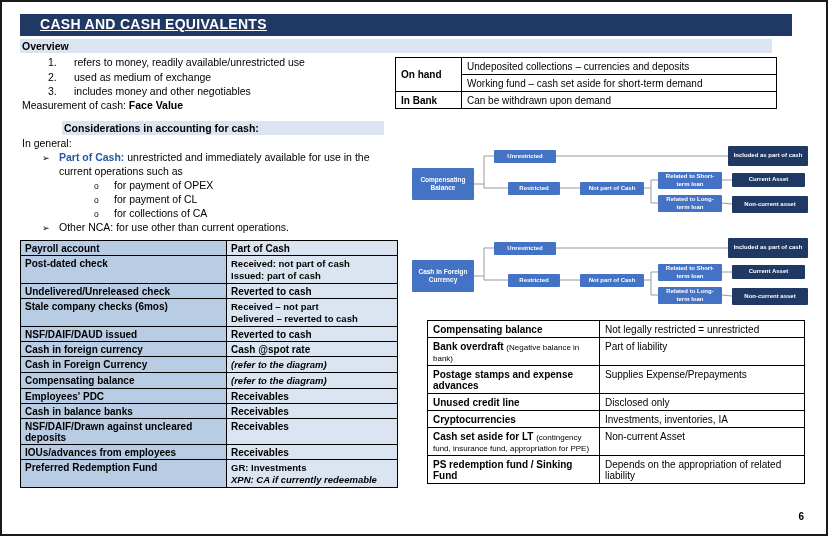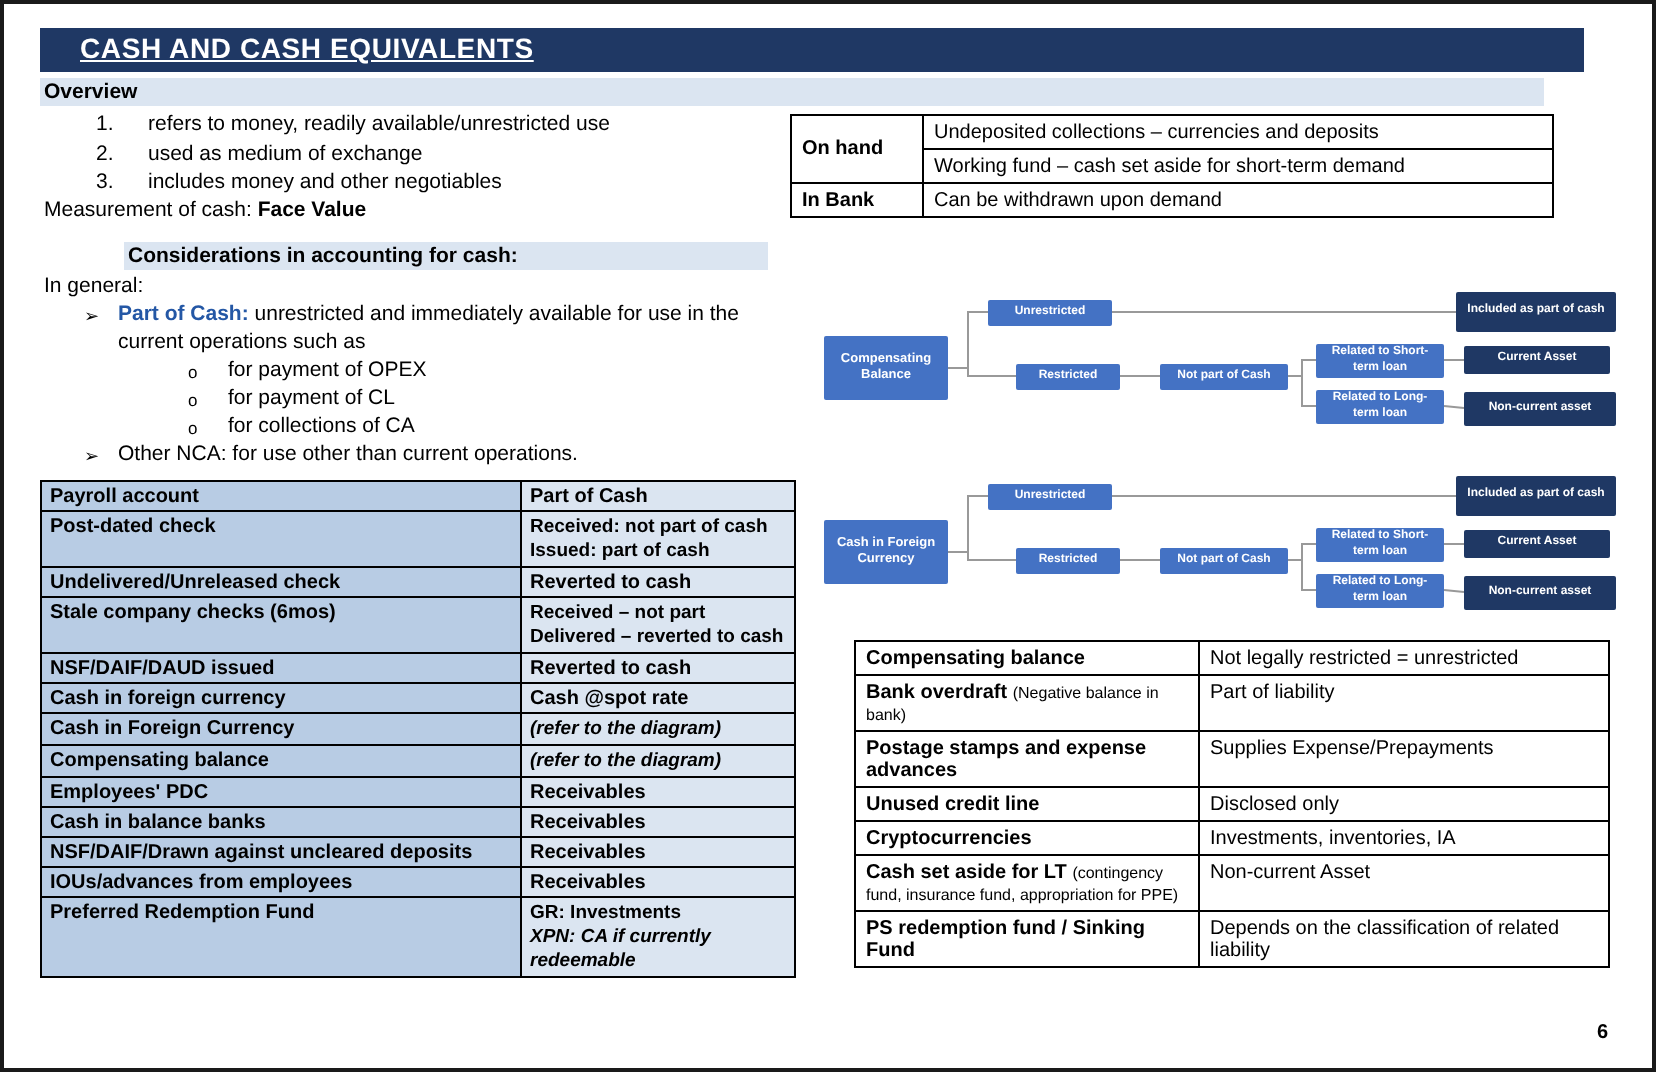--- a/index.html
+++ b/index.html
@@ -43,21 +43,21 @@
   .bullet { display: flex; line-height: 13.5px; margin-bottom: 1px; }
   .bullet .marker { width: 17px; flex: 0 0 17px; font-size: 9px; padding-top: 1px; }
   .lead { color: #2457a5; font-weight: bold; }
   .sub-list { margin-left: 52px; }
   .sub-item { display: flex; line-height: 13px; }
   .sub-item .marker { width: 20px; flex: 0 0 20px; font-size: 8.5px; padding-top: 1px; }
 
   
   .left-table-wrap { position: absolute; left: 18px; top: 238px; width: 378px; }
   .cls td { border: 1px solid #000; font-size: 10px; padding: 1.5px 4px; vertical-align: top; font-weight: bold; }
-  .cls .lt-item { width: 240px; background: #b8cce4; font-weight: bold; }
+  .cls .lt-item { width: 206px; background: #b8cce4; font-weight: bold; }
   .cls .lt-val { background: #dbe5f1; }
   .cls .sm { font-size: 9.5px; line-height: 12px; }
   .cls .italic { font-style: italic; }
 
   
   .right-table-wrap { position: absolute; left: 425px; top: 318px; width: 378px; }
   .rt td { border: 1px solid #000; font-size: 10px; padding: 2.5px 5px; vertical-align: top; background: #fff; }
   .rt .rt-item { width: 172px; font-weight: bold; }
   .rt .note { font-weight: normal; font-size: 8px; }
   .rt .rt-val { font-weight: normal; }
@@ -313,21 +313,21 @@
       <tr>
         <td class="rt-item"><span>Cryptocurrencies</span></td>
         <td class="rt-val">Investments, inventories, IA</td>
       </tr>
       <tr>
         <td class="rt-item"><span>Cash set aside for LT</span> <span class="note">(contingency fund, insurance fund, appropriation for PPE)</span></td>
         <td class="rt-val">Non-current Asset</td>
       </tr>
       <tr>
         <td class="rt-item"><span>PS redemption fund / Sinking Fund</span></td>
-        <td class="rt-val">Depends on the classification of related liability</td>
+        <td class="rt-val">Depends on the appropriation of related liability</td>
       </tr>
     </tbody>
       </table>
   </div>
 
   <div class="page-number">6</div>
 
 </div>
 
 </body></html>

